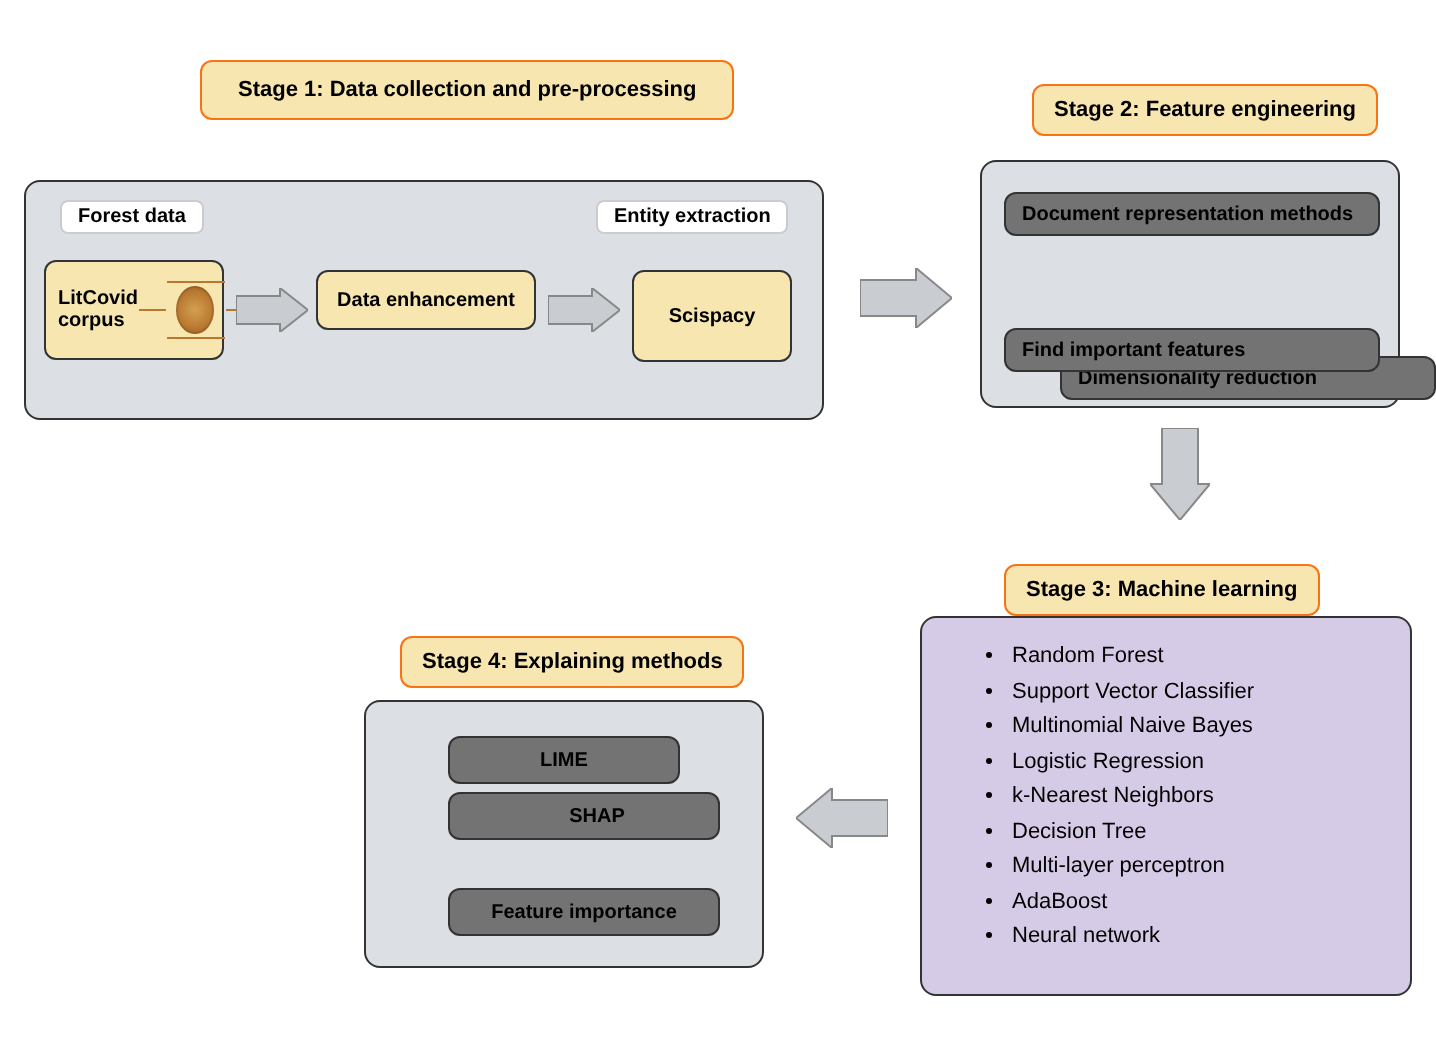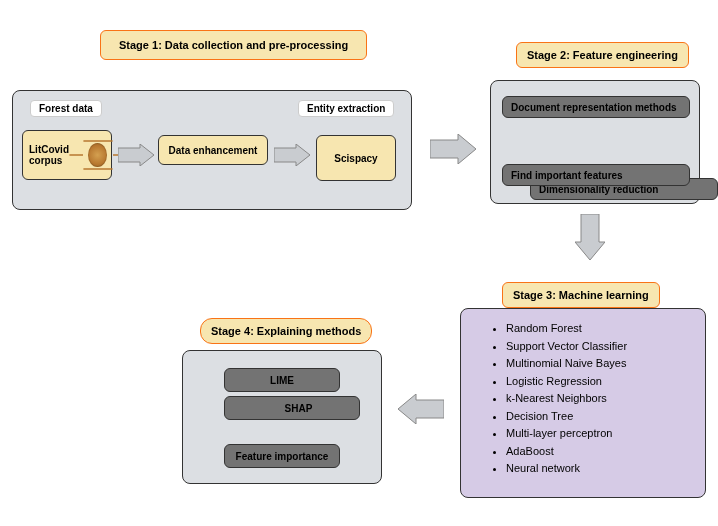--- a/index.html
+++ b/index.html
@@ -156,17 +156,17 @@
   </ul>
 </div>
 
 <div class="arrow" style="left:398px; top:394px;">
   <svg width="46" height="30">
       <polygon points="46,6 18,6 18,0 0,15 18,30 18,24 46,24" fill="#c9ccd0" stroke="#888"></polygon>
     </svg>
 </div>
 
 <div class="stage-box" style="left:182px; top:350px; width:200px; height:134px; background:#dcdfe3;"></div>
-<div class="title-chip" style="left:200px; top:318px; padding:6px 10px;border-radius:12px;">Stage 4: Explaining methods</div>
+<div class="title-chip" style="left:200px; top:318px; padding:6px 10px;">Stage 4: Explaining methods</div>
 
 <div class="blue-box" style="left:224px; top:368px; width:116px; height:24px; justify-content:center;">LIME</div>
 <div class="blue-box" style="left:224px; top:396px; width:136px; height:24px; justify-content:center;padding-left:21px;">SHAP</div>
-<div class="blue-box" style="left:224px; top:444px; width:116px; height:24px; justify-content:center;">Feature importance</div>
+<div class="blue-box" style="left:224px; top:444px; width:136px; height:24px; justify-content:center;">Feature importance</div>
 
 </body></html>

